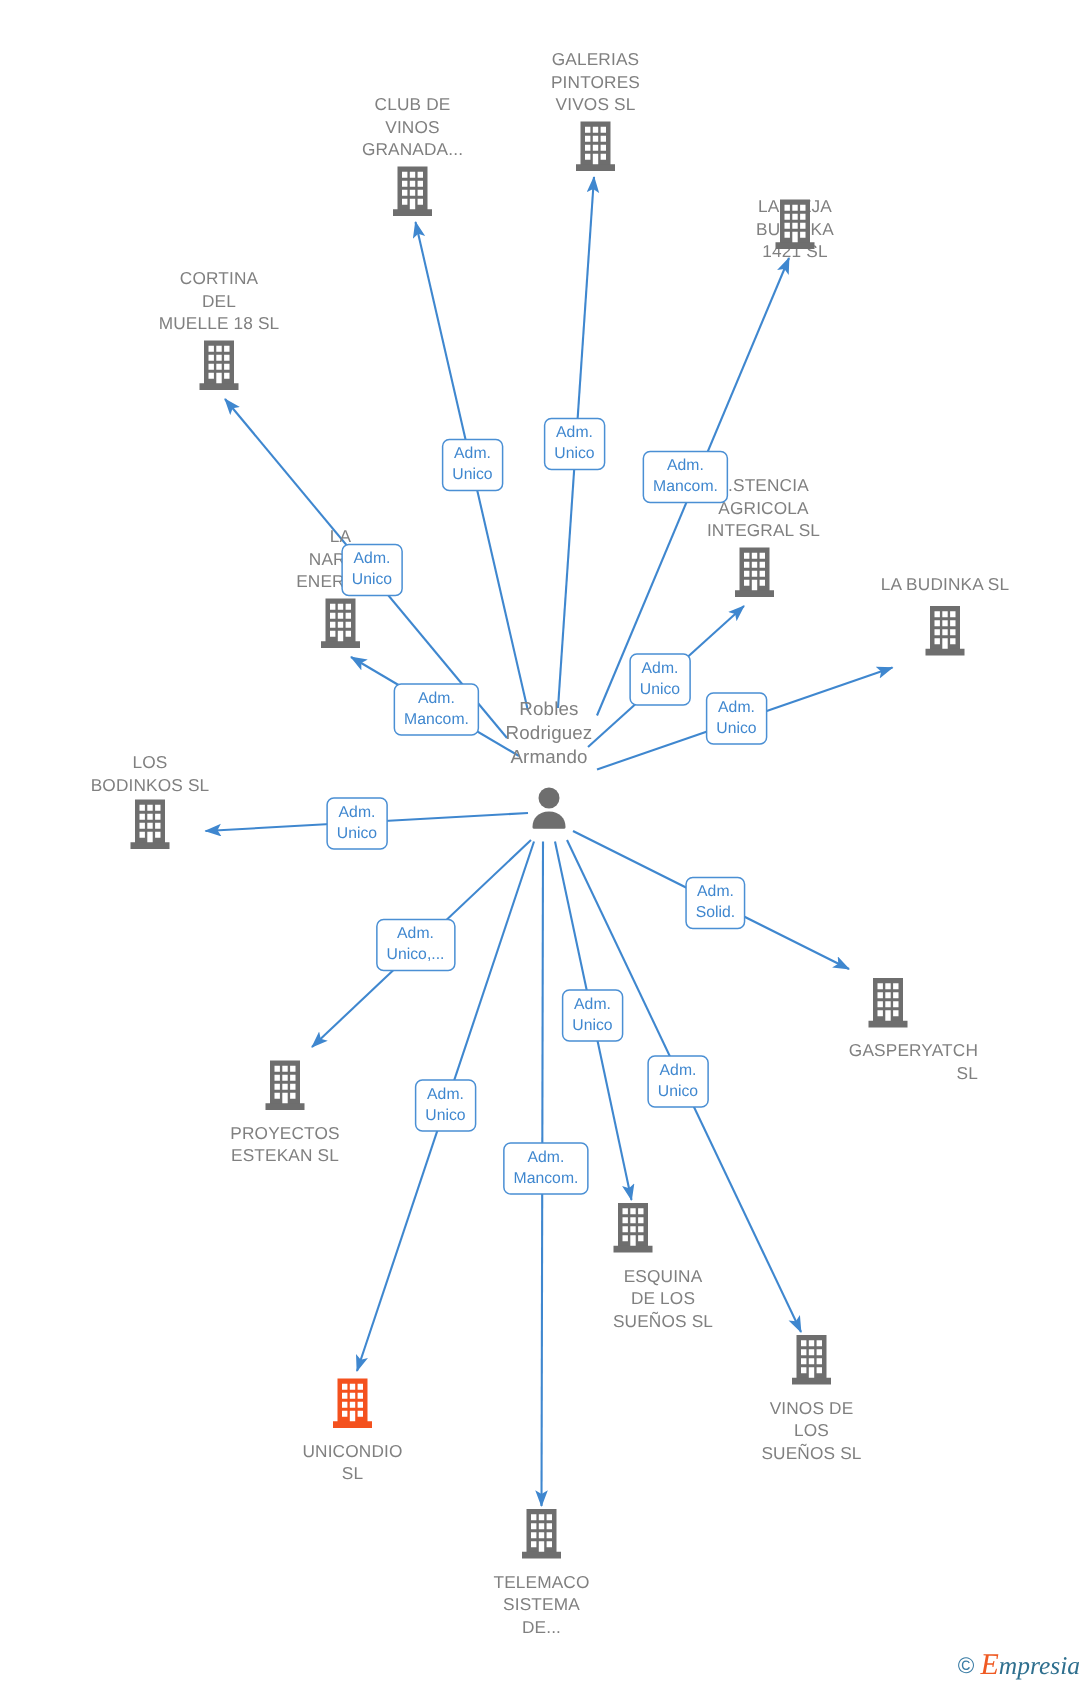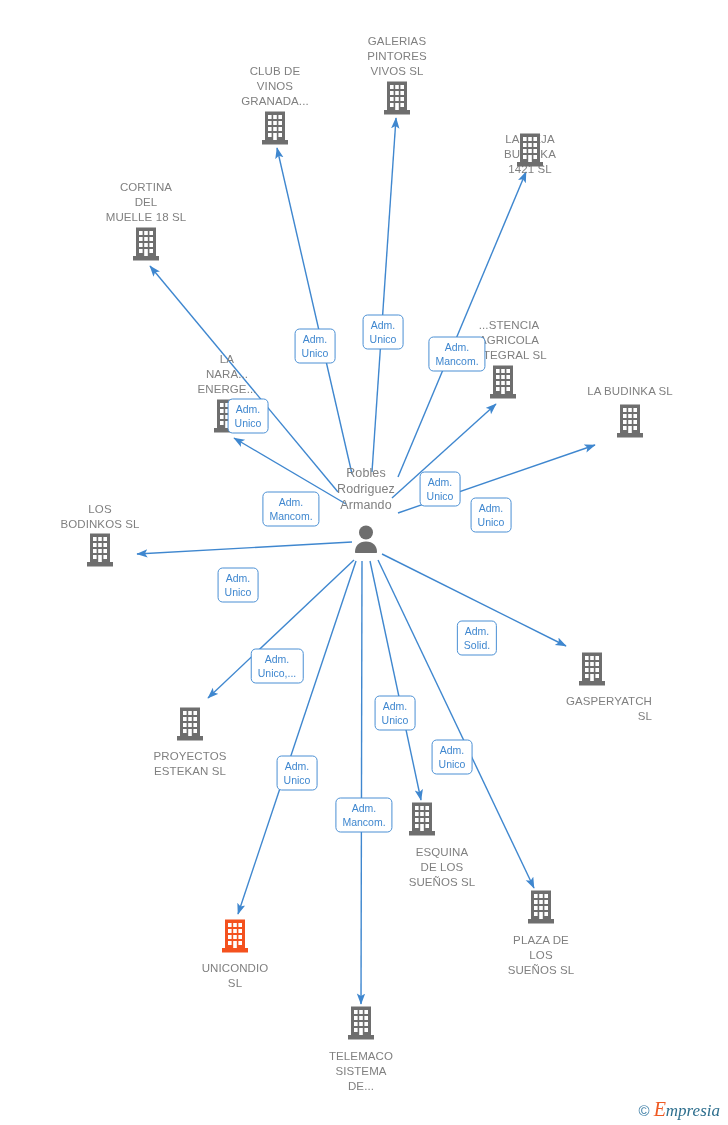--- a/index.html
+++ b/index.html
@@ -10,21 +10,21 @@
   .node{position:absolute;transform:translate(-50%,-50%);text-align:center;width:120px;}
   .node .nlabel{font-size:11.5px;line-height:15px;color:#808080;letter-spacing:.1px;
                 white-space:pre-line;}
   .node .nicon{display:block;margin:0 auto;}
   .node.company .nlabel{margin-bottom:2px;}
   .node.person{width:150px;}
   .node.person .nlabel{color:#808080;font-size:12.5px;line-height:16px;margin-bottom:3px;}
   .edge-label{position:absolute;transform:translate(-50%,-50%);
               background:#ffffff;border:1px solid #4a8fd4;border-radius:5px;
               color:#3f87cf;font-size:10.5px;line-height:13.5px;text-align:center;
-              padding:3px 6px;white-space:pre-line;box-sizing:border-box;margin-top:36px;}
+              padding:3px 6px;white-space:pre-line;box-sizing:border-box;}
   .watermark{position:absolute;right:8px;bottom:6px;display:flex;align-items:center;gap:4px;}
   .wm-c{color:#3a7ca5;font-size:15px;line-height:15px;}
   .wm-text{font-family:"Liberation Serif","DejaVu Serif",serif;font-style:italic;
            font-size:17px;color:#2e6f8e;line-height:17px;}
   .wm-text .wm-e{color:#ef5a23;font-size:20px;}
 </style>
 </head>
 <body>
 
 <div id="graph">
@@ -318,21 +318,21 @@
               <rect x="8" y="16" width="3.6" height="4"></rect>
               <rect x="13.2" y="16" width="3.6" height="4"></rect>
               <rect x="18.4" y="16" width="3.6" height="4"></rect>
               <rect x="8" y="22" width="3.6" height="4"></rect>
               <rect x="18.4" y="22" width="3.6" height="4"></rect>
               <rect x="13.2" y="22" width="3.6" height="7"></rect>
             </g>
           </svg></span>
       </div>
       <div class="node company" style="left: 541px; top: 956px;">
-        <div class="nlabel">PLAZA DE
+        <div class="nlabel">VINOS DE
 LOS
 SUEÑOS  SL</div>
       </div>
       <div class="node" style="left: 541px; top: 909px;">
         <span class="nicon"><svg width="30" height="34" viewBox="0 0 30 34" xmlns="http://www.w3.org/2000/svg">
             <rect x="5" y="0.5" width="20" height="29" fill="#6e6e6e"></rect>
             <rect x="2" y="29" width="26" height="4.5" fill="#6e6e6e"></rect>
             <g fill="#ffffff">
               <rect x="8" y="4" width="3.6" height="4"></rect>
               <rect x="13.2" y="4" width="3.6" height="4"></rect>

